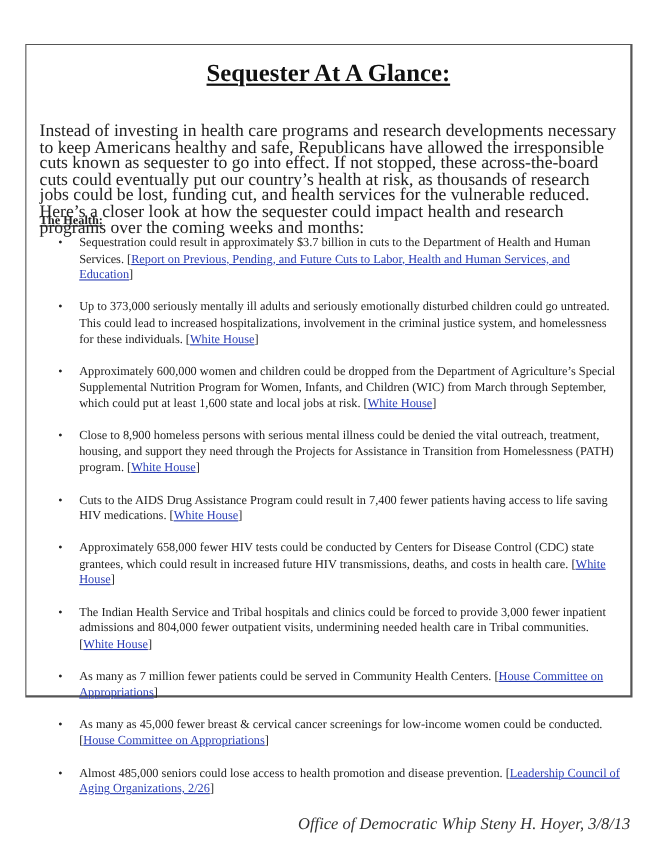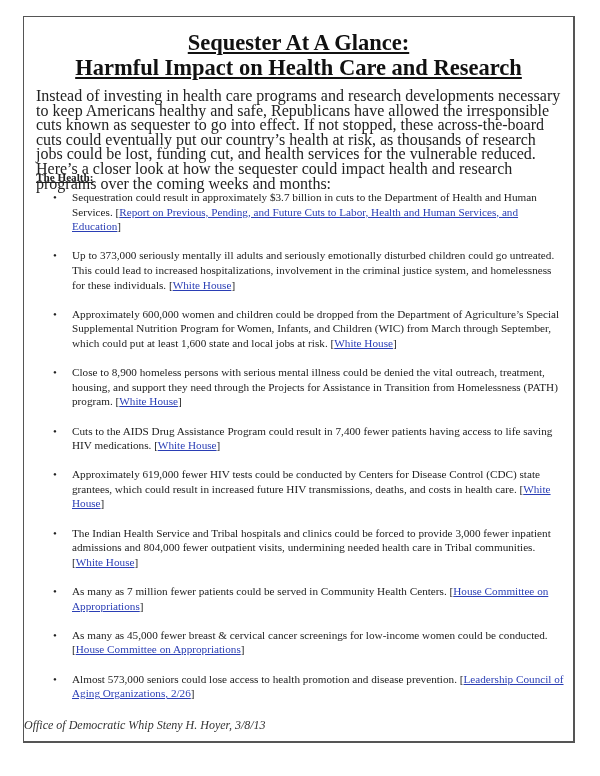--- a/index.html
+++ b/index.html
@@ -1,54 +1,53 @@
 <!DOCTYPE html>
 <html><head>
 <meta charset="utf-8">
 <style>
   html, body { margin: 0; padding: 0; background: #ffffff; }
   body { width: 600px; height: 776px; position: relative; overflow: hidden;
          font-family: "Liberation Serif", "DejaVu Serif", serif; color: #1a1a1a; }
-  .frame { position: absolute; left: 23px; top: 16px; width: 552px; height: 727px;
+  .frame { position: absolute; left: 23px; top: 40px; width: 552px; height: 594px;
            border: 1.5px solid #555; border-right-width: 2px; border-bottom-width: 2px; box-sizing: border-box; }
   .title { position: absolute; left: 0; right: 0; top: 13px; text-align: center;
            font-weight: bold; font-size: 22.5px; line-height: 25px; color: #111; }
   .title span { display: inline-block; text-decoration: underline; text-underline-offset: 2px; text-decoration-thickness: 1.5px; }
   .intro { position: absolute; left: 12px; width: 530px; top: 72px;
            font-size: 16px; line-height: 14.6px; color: #222; }
   .facts-heading { position: absolute; left: 12px; top: 154px; font-size: 11.2px;
                    font-weight: bold; text-decoration: underline; color: #222; }
   ul.facts { position: absolute; left: 0; top: 173px; width: 552px; margin: 0; padding: 0; list-style: none; }
   ul.facts li { position: relative; padding-left: 48px; padding-right: 10px;
                 font-size: 11.2px; line-height: 14.6px; color: #222; }
   ul.facts li .bullet { position: absolute; left: 29px; top: 0; font-size: 11px; }
   a.src { color: #2a3eb5; text-decoration: underline; }
-  .footer { position: absolute; left: 0; right: 0; top: 701px; text-align: left;
-            font-style: italic; font-size: 12px; color: #333; }
+  .footer { position: absolute; left: 0; right: 0; top: 701px; text-align: right;
+            font-style: italic; font-size: 15px; color: #333; }
 </style>
 </head>
 <body>
 
 <div class="frame">
   <div class="title">
     <span>Sequester At A Glance:</span><br>
-    <span>Harmful Impact on Health Care and Research</span>
   </div>
 
   <div class="intro">Instead of investing in health care programs and research developments necessary to keep Americans healthy and safe, Republicans have allowed the irresponsible cuts known as sequester to go into effect. If not stopped, these across-the-board cuts could eventually put our country’s health at risk, as thousands of research jobs could be lost, funding cut, and health services for the vulnerable reduced. Here’s a closer look at how the sequester could impact health and research programs over the coming weeks and months:</div>
 
   <div class="facts-heading">The Health:</div>
 
   <ul class="facts">
     <li style="margin-bottom:14.6px"><span class="bullet">•</span><span>Sequestration could result in approximately $3.7 billion in cuts to the Department of Health and Human Services. [</span><a class="src">Report on Previous, Pending, and Future Cuts to Labor, Health and Human Services, and Education</a><span>]</span></li>
     <li style="margin-bottom:14.6px"><span class="bullet">•</span><span>Up to 373,000 seriously mentally ill adults and seriously emotionally disturbed children could go untreated. This could lead to increased hospitalizations, involvement in the criminal justice system, and homelessness for these individuals. [</span><a class="src">White House</a><span>]</span></li>
     <li style="margin-bottom:14.6px"><span class="bullet">•</span><span>Approximately 600,000 women and children could be dropped from the Department of Agriculture’s Special Supplemental Nutrition Program for Women, Infants, and Children (WIC) from March through September, which could put at least 1,600 state and local jobs  at risk. [</span><a class="src">White House</a><span>]</span></li>
     <li style="margin-bottom:14.6px"><span class="bullet">•</span><span>Close to 8,900 homeless persons with serious mental illness could be denied the vital outreach, treatment, housing, and support they need through the Projects for Assistance in Transition from Homelessness (PATH) program. [</span><a class="src">White House</a><span>]</span></li>
     <li style="margin-bottom:14.6px"><span class="bullet">•</span><span>Cuts to the AIDS Drug Assistance Program could result in 7,400 fewer patients having access to life saving HIV medications. [</span><a class="src">White House</a><span>]</span></li>
-    <li style="margin-bottom:14.6px"><span class="bullet">•</span><span>Approximately 619,000 fewer HIV tests could be conducted by Centers for Disease Control (CDC) state grantees, which could result in increased future HIV transmissions, deaths, and costs in health care. [</span><a class="src">White House</a><span>]</span></li>
+    <li style="margin-bottom:14.6px"><span class="bullet">•</span><span>Approximately 658,000 fewer HIV tests could be conducted by Centers for Disease Control (CDC) state grantees, which could result in increased future HIV transmissions, deaths, and costs in health care. [</span><a class="src">White House</a><span>]</span></li>
     <li style="margin-bottom:14.6px"><span class="bullet">•</span><span>The Indian Health Service and Tribal hospitals and clinics could be forced to provide 3,000 fewer inpatient admissions and 804,000 fewer outpatient visits, undermining needed health care in Tribal communities. [</span><a class="src">White House</a><span>]</span></li>
     <li style="margin-bottom:14.6px"><span class="bullet">•</span><span>As many as 7 million fewer patients could be served in Community Health Centers. [</span><a class="src">House Committee on Appropriations</a><span>]</span></li>
     <li style="margin-bottom:14.6px"><span class="bullet">•</span><span>As many as 45,000 fewer breast &amp; cervical cancer screenings for low-income women could be conducted. [</span><a class="src">House Committee on Appropriations</a><span>]</span></li>
-    <li><span class="bullet">•</span><span>Almost 573,000 seniors could lose access to health promotion and disease prevention. [</span><a class="src">Leadership Council of Aging Organizations, 2/26</a><span>]</span></li>
+    <li><span class="bullet">•</span><span>Almost 485,000 seniors could lose access to health promotion and disease prevention. [</span><a class="src">Leadership Council of Aging Organizations, 2/26</a><span>]</span></li>
   </ul>
 
   <div class="footer">Office of Democratic Whip Steny H. Hoyer, 3/8/13</div>
 </div>
 
 </body></html>

